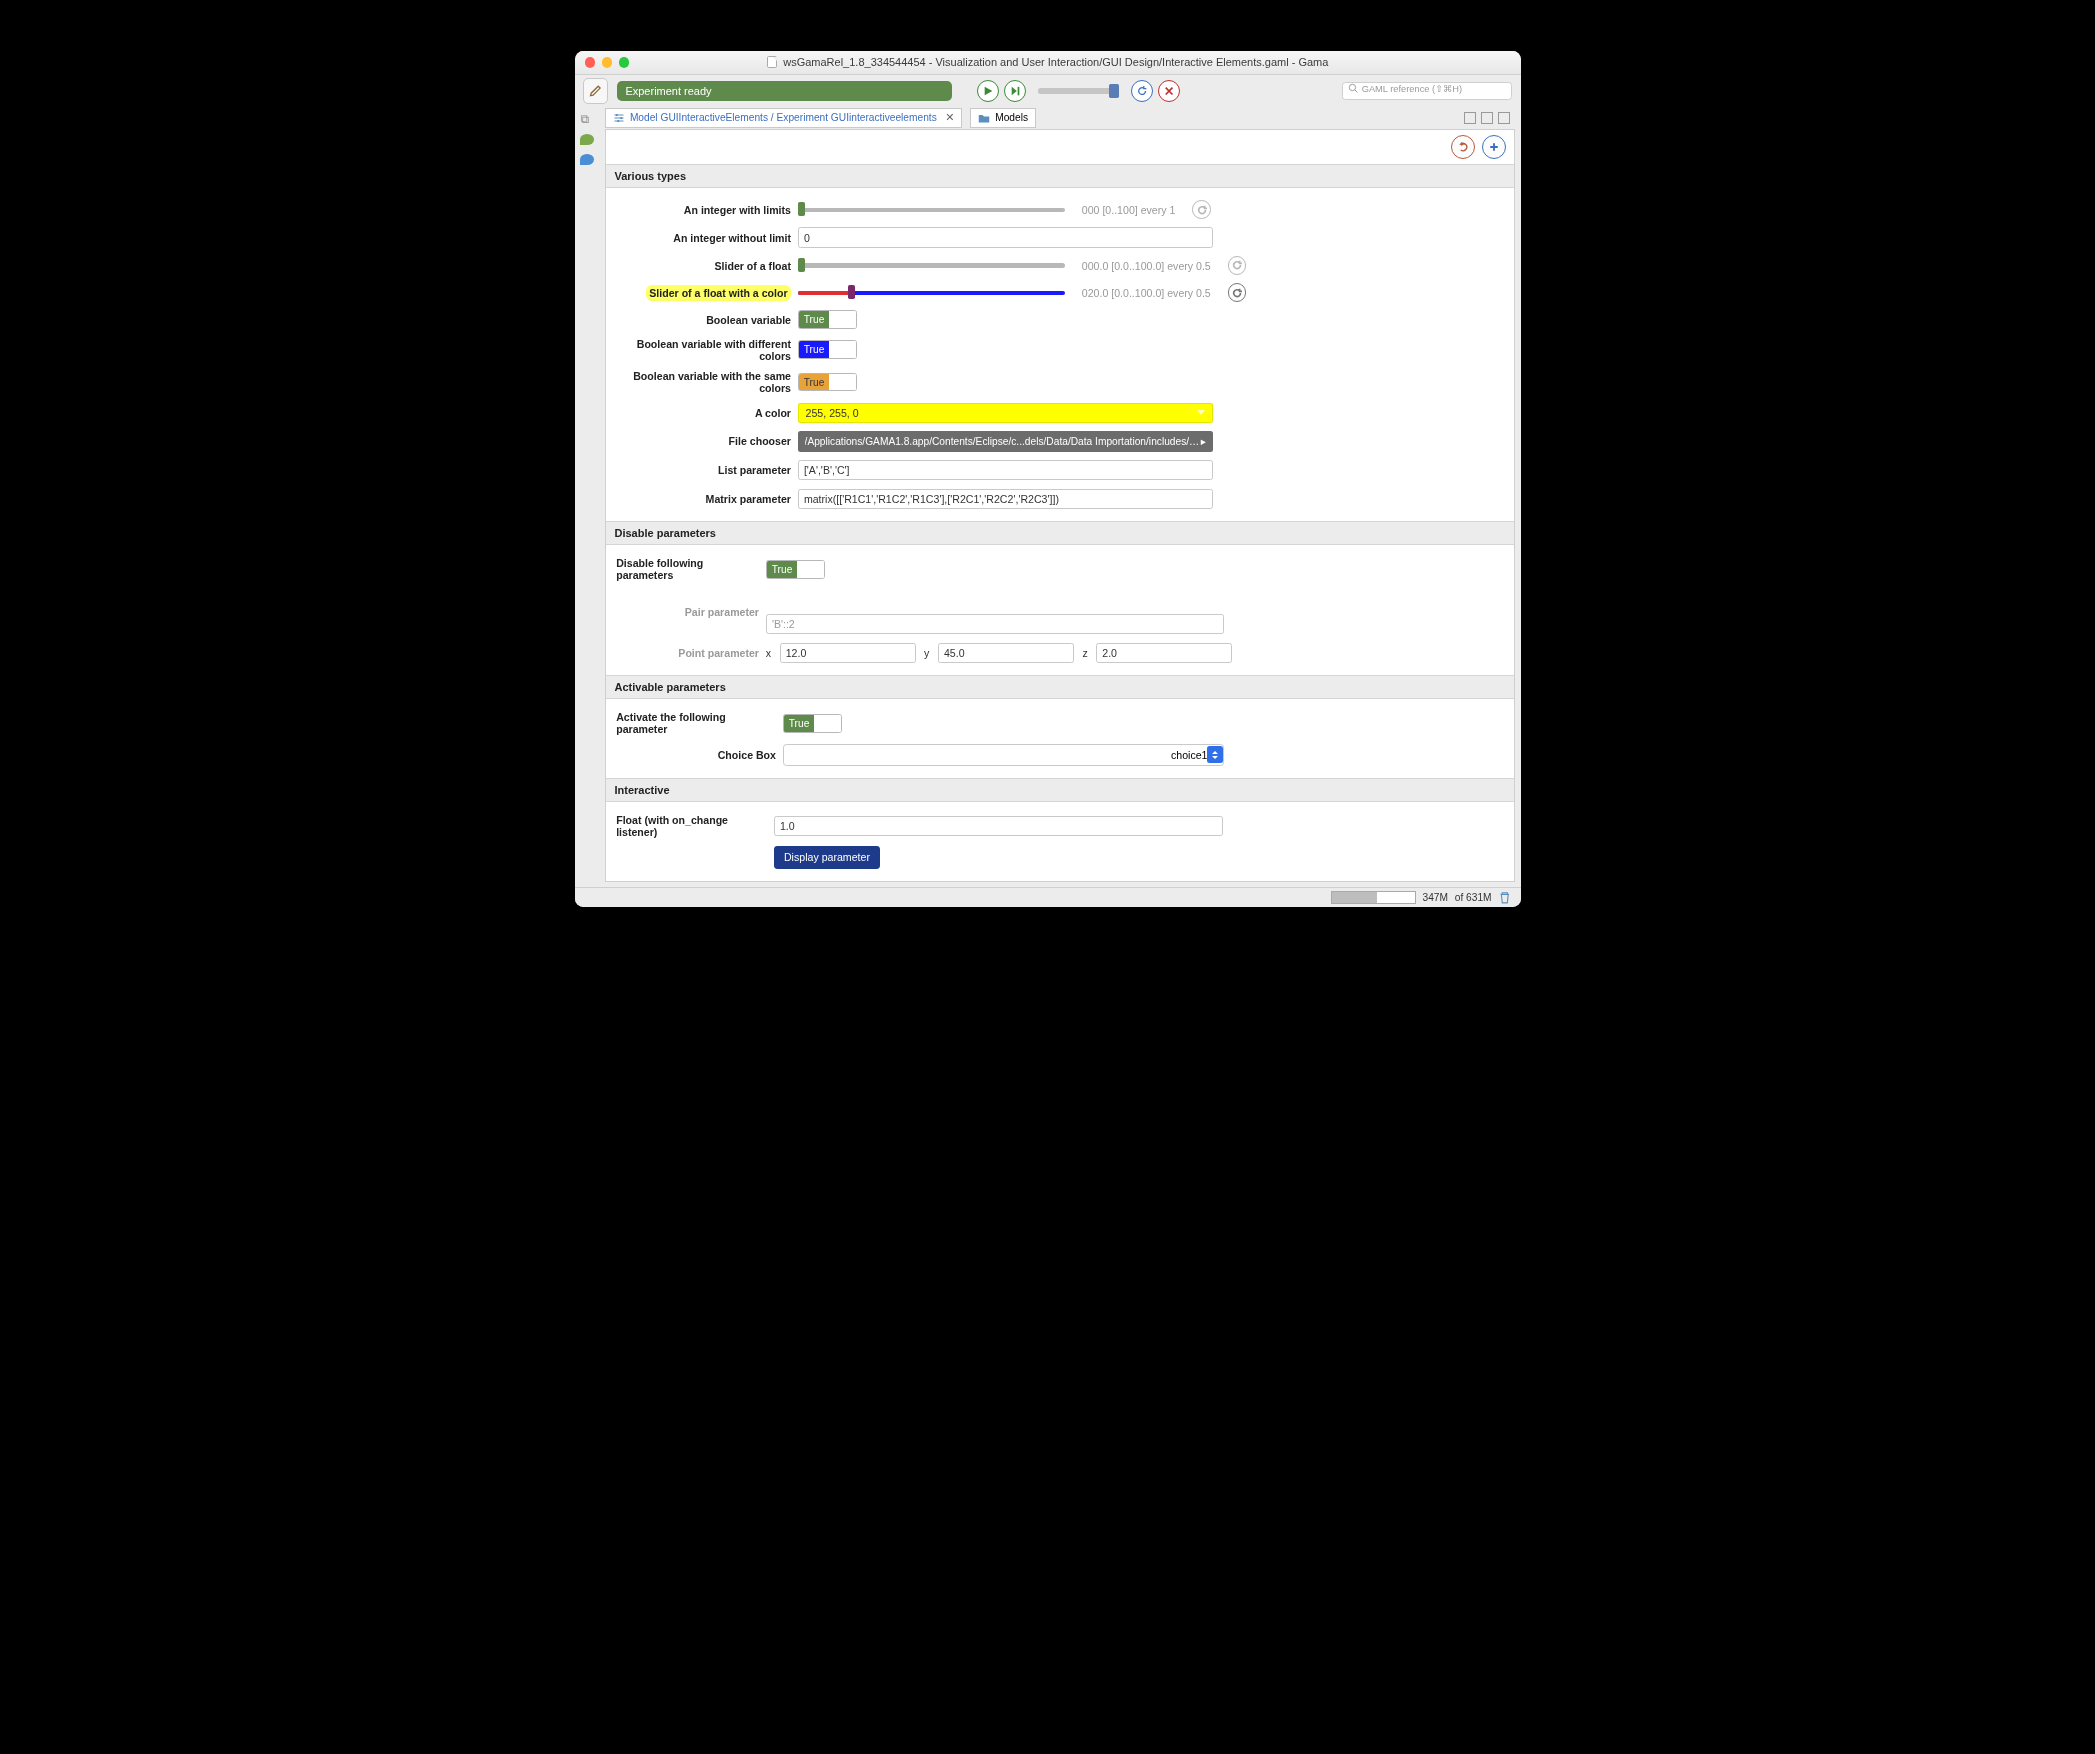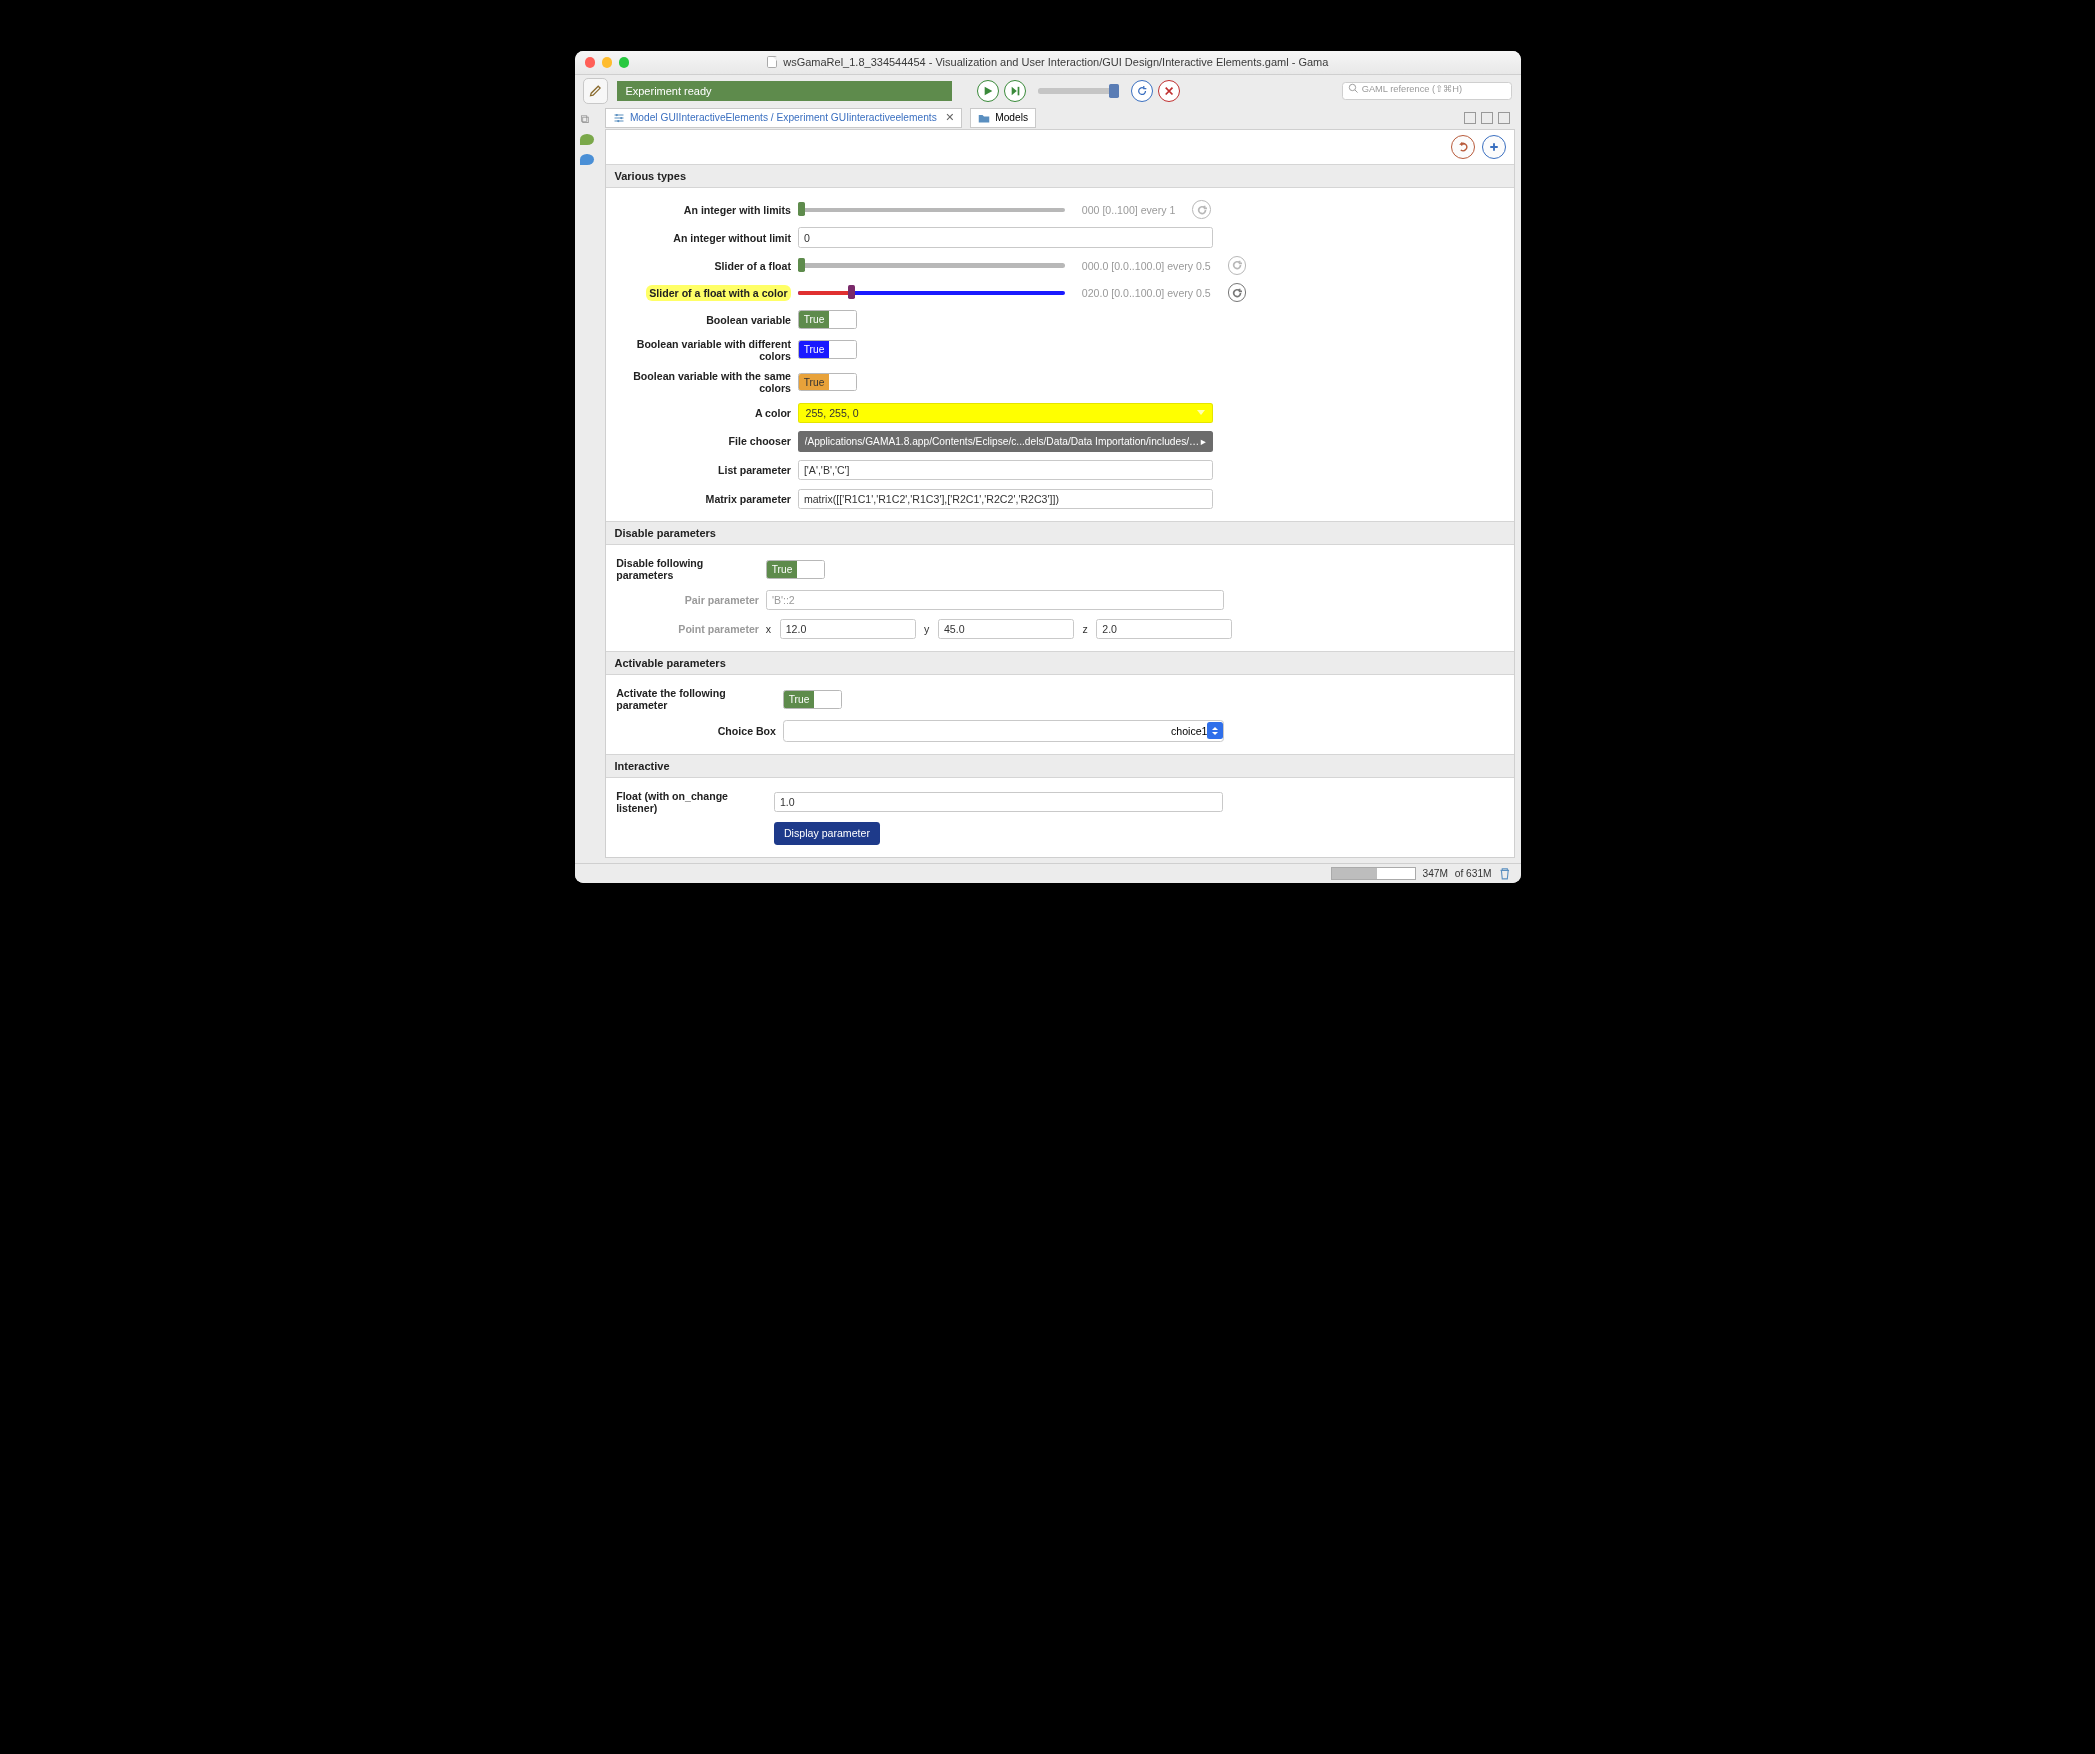--- a/index.html
+++ b/index.html
@@ -9,21 +9,21 @@
   .traffic { display: flex; gap: 6.8px; }
   .traffic span { width: 10.2px; height: 10.2px; border-radius: 50%; display:block; }
   .tl-close { background: #ff5f57; } .tl-min { background: #febc2e; } .tl-max { background: #28c840; }
   .titlebar-title { position:absolute; left:0; right:0; text-align:center; font-size: 11px; color:#3a3a3a; pointer-events:none; }
   .doc-icon { display:inline-block; width:10.2px; height:12px; background:#fff; border:0.8px solid #aaa; border-radius:1.7px; vertical-align:-1.7px; margin-right:3.4px; position:relative; }
   .doc-icon::after { content:""; position:absolute; right:-0.8px; top:-0.8px; border:2.5px solid transparent; border-right-color:#ececec; border-top-color:#ececec; }
 
   .toolbar { height: 32px; display:flex; align-items:center; padding: 0 8.5px; gap:8.5px; }
   .sq-btn { width:25.4px; height:25.4px; border:0.8px solid #c8c8c8; border-radius:5.1px; background:#f7f7f7; display:flex; align-items:center; justify-content:center; }
   .sq-btn svg { width:15.3px; height:15.3px; stroke:#8a6b2f; fill:none; stroke-width:2; }
-  .status-pill { flex: 0 0 335px; height: 20.3px; background:#5e8b4c; color:#fff; font-size:11px; border-radius:0; display:flex; align-items:center; padding:0 8.5px; }
+  .status-pill { flex: 0 0 335px; height: 20.3px; background:#5e8b4c; color:#fff; font-size:11px; border-radius:5px; display:flex; align-items:center; padding:0 8.5px; }
   .run-group { display:flex; align-items:center; gap:5.1px; margin-left: 17px; }
   .circ-btn { width:22px; height:22px; border:1.7px solid #3a8a3a; border-radius:50%; display:flex; align-items:center; justify-content:center; background:#fff; }
   .circ-btn.red { border-color:#c03030; }
   .circ-btn.blue { border-color:#3a6fc0; }
   .circ-btn svg { width:10.2px; height:10.2px; }
   .speed-slider { width:81px; height:5.1px; background:#c5c5c5; border-radius:2.5px; position:relative; margin:0 6.8px; }
   .speed-slider .dot { position:absolute; width:10.2px; height:13.6px; background:#5a7db5; border-radius:1.7px; top:-4.2px; right:0; }
   .search-box { margin-left:auto; width:170px; height:18.6px; border:0.8px solid #cfcfcf; border-radius:3.4px; background:#fff; display:flex; padding:0 5.1px; font-size:9.3px; color:#9a9a9a; gap:3.4px; }
   .search-box svg { width:10.2px; height:10.2px; stroke:#9a9a9a; fill:none; }
 
@@ -299,21 +299,21 @@
         <div class="param-grid" style="grid-template-columns: 153px 1fr;">
           <div class="plabel" style="text-align:left; padding-left:3.4px">Disable following parameters</div>
           <div>
               <div class="toggle">
                 <div class="on" style="background:#5e8b4c">True</div>
                 <div class="off"></div>
               </div>
             </div>
 
           <div class="plabel muted">Pair parameter</div>
-          <div><input class="txt-input" style="color: rgb(154, 154, 154); width: 458px;" disabled="" value="'B'::2"></div>
+          <div><input class="txt-input" style="color: rgb(154, 154, 154); width: 458px; margin-top: 24px;" disabled="" value="'B'::2"></div>
 
           <div class="plabel muted">Point parameter</div>
           <div class="xyz-row">
             <span class="lab">x</span>
               <input class="txt-input small" value="12.0" style="">
             <span class="lab">y</span>
               <input class="txt-input small" value="45.0" style="">
             <span class="lab">z</span>
               <input class="txt-input small" value="2.0" style="">
           </div>

